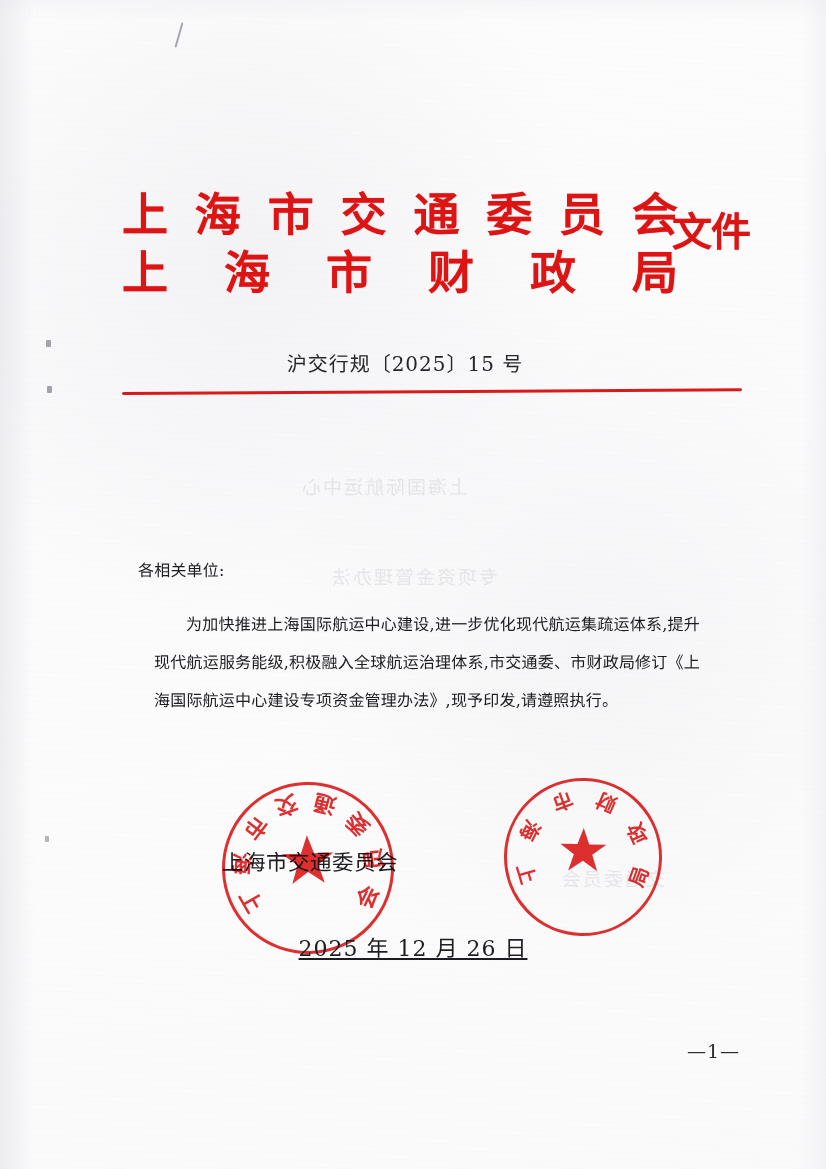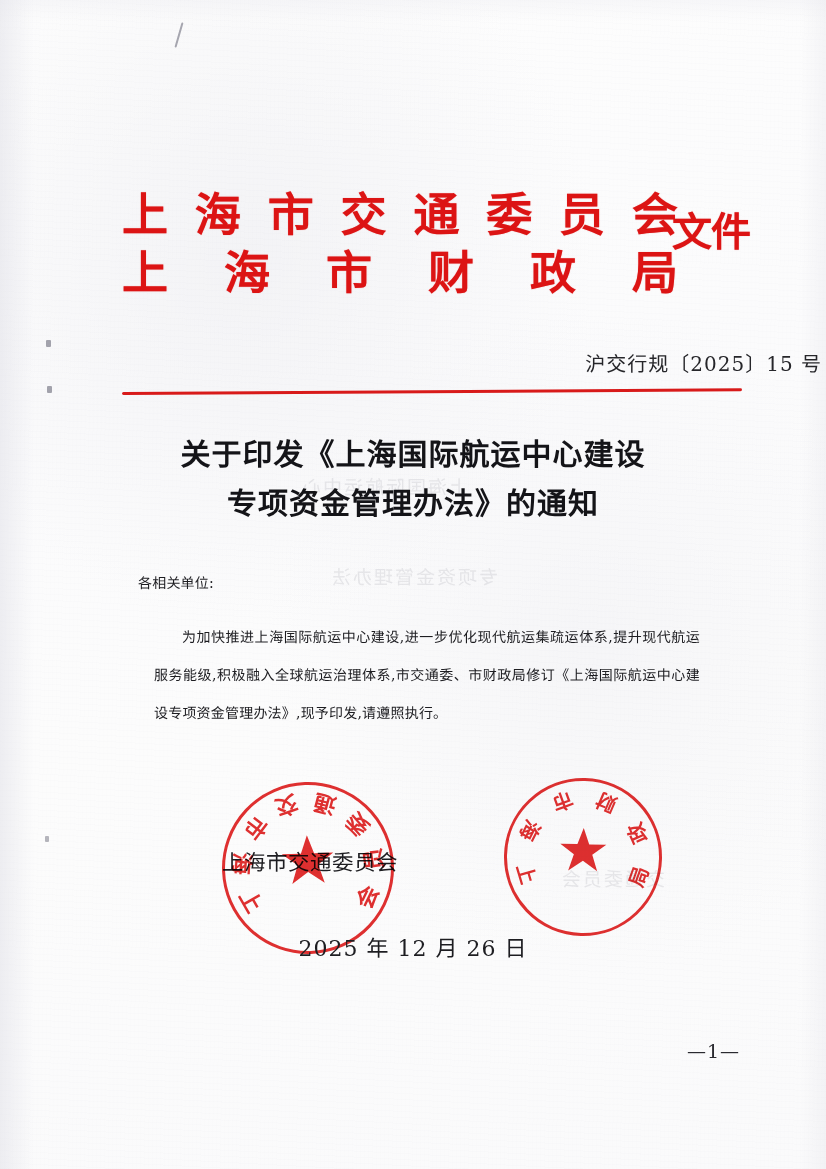--- a/index.html
+++ b/index.html
@@ -108,23 +108,23 @@
     line-height: 44px;
     letter-spacing: -1px;
     text-shadow: 0 0 1px rgba(220,20,20,.45);
     white-space: nowrap;
   }
 
   
   .doc-number {
     position: absolute;
     left: 0;
-    right: 4px;
+    right: 16px;
     top: 348px;
-    text-align: right;
+    text-align: center;
     font-size: 20px;
     letter-spacing: 1px;
     color: #26262a;
   }
 
   
   .red-rule {
     position: absolute;
     left: 122px;
     top: 392px;
@@ -149,22 +149,22 @@
     letter-spacing: 1px;
     color: #141418;
   }
   .doc-title .tl { display: block; }
 
   
   .body-block {
     position: absolute;
     left: 138px;
     width: 578px;
-    top: 564px;
-    font-size: 14px;
+    top: 552px;
+    font-size: 16px;
     line-height: 38px;
     color: #1d1d21;
     letter-spacing: .2px;
   }
   .salutation { margin: 0 0 2px 0; }
   .para {
     margin: 16px;
     text-align: justify;
     text-justify: inter-character;
     text-indent: 2em;
@@ -248,20 +248,21 @@
   
   .doc-date {
     position: absolute;
     left: 0;
     right: 0;
     top: 930px;
     text-align: center;
     font-size: 22px;
     letter-spacing: 1px;
     color: #1d1d21;
+    text-decoration: underline;
   }
 
   
   .page-number {
     position: absolute;
     right: 86px;
     top: 1040px;
     font-size: 19px;
     color: #2a2a30;
     letter-spacing: 1px;
@@ -320,24 +321,20 @@
         <span>局</span>
       </div>
     </div>
     <div class="lh-wenjian">文件</div>
   </div>
 
   <div class="doc-number">沪交行规〔2025〕15 号</div>
 
   <div class="red-rule"></div>
 
-  <div class="doc-title">
-    <span class="tl">关于印发《上海国际航运中心建设</span>
-    <span class="tl">专项资金管理办法》的通知</span>
-  </div>
 
   <div class="body-block">
     <p class="salutation">各相关单位:</p>
     <p class="para">为加快推进上海国际航运中心建设,进一步优化现代航运集疏运体系,提升现代航运服务能级,积极融入全球航运治理体系,市交通委、市财政局修订《上海国际航运中心建设专项资金管理办法》,现予印发,请遵照执行。</p>
   </div>
 
   <div class="sign-row">
     <div class="sign-name left">上海市交通委员会</div>
   </div>
 

